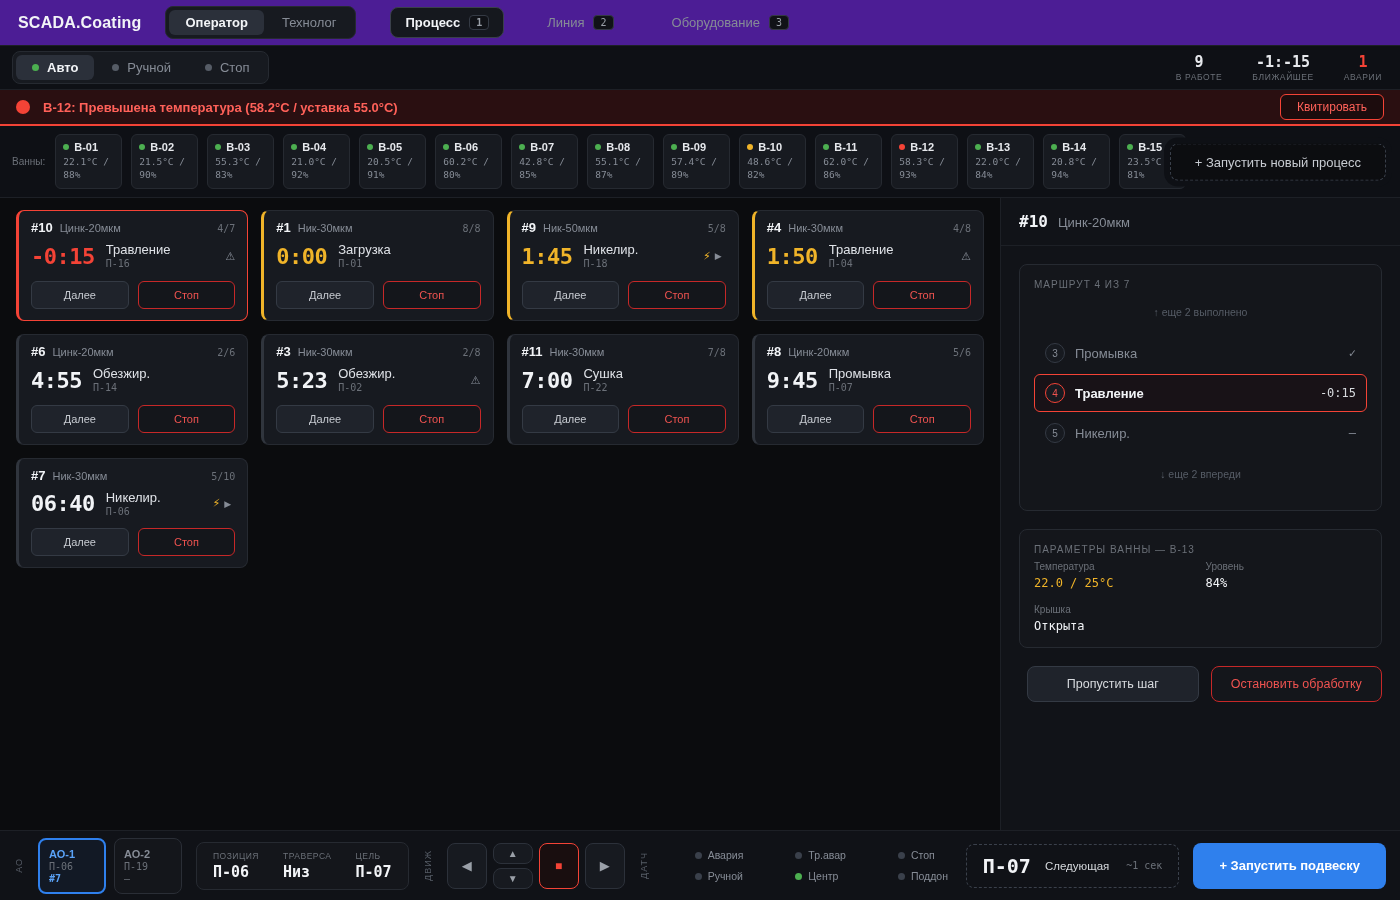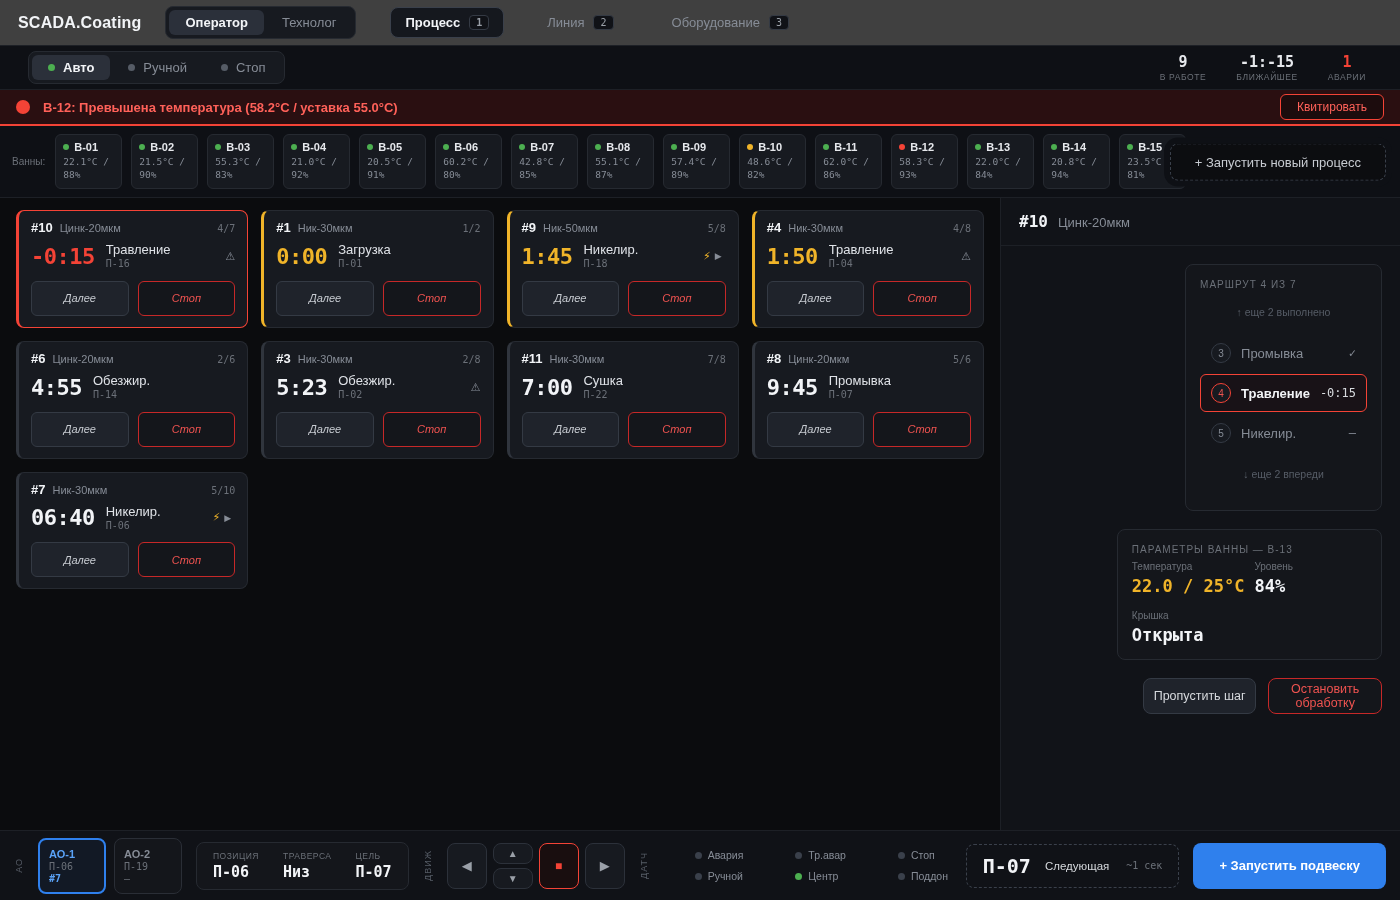--- a/index.html
+++ b/index.html
@@ -7,35 +7,35 @@
   body {
     background:#0c0d10; color:#e6e8ec;
     font-family:"Liberation Sans","DejaVu Sans",sans-serif;
     font-size:13px; display:flex; flex-direction:column;
   }
   button { font:inherit; background:none; border:0; color:inherit; }
   [data-interactable="true"] { cursor:pointer; }
 
   
   .topbar { height:46px; flex:0 0 auto; display:flex; align-items:center; gap:24px;
-    padding:0 18px; background:#404040; border-bottom:1px solid #1d2026; }
+    padding:0 18px; background:#4c1d95; border-bottom:1px solid #1d2026; }
   .logo { font-size:16px; font-weight:bold; color:#f2f4f7; letter-spacing:0.2px; }
   .seg-group { display:flex; background:#171a20; border:1px solid #262a31; border-radius:8px; padding:3px; gap:2px; }
   .seg { padding:5px 16px; border-radius:6px; color:#868c96; font-size:13px; display:flex; align-items:center; }
   .seg[data-active="true"] { background:#2b303a; color:#f2f4f7; font-weight:bold; }
   .tabs { display:flex; gap:28px; margin-left:10px; align-items:center; }
   .tab { display:flex; align-items:center; gap:9px; padding:7px 14px; border-radius:8px;
     border:1px solid transparent; color:#868c96; }
   .tab[data-active="true"] { border-color:#3a404b; background:#15181e; color:#f2f4f7; font-weight:bold; }
   .tab-badge { font-size:10px; padding:1px 6px; border:1px solid #343a44; border-radius:4px;
     background:#101217; color:#9aa0a8; font-family:"DejaVu Sans Mono",monospace; }
 
   
   .modebar { height:44px; flex:0 0 auto; display:flex; align-items:center;
-    padding:0 28px; background:#0e1015; border-bottom:1px solid #1d2026; }
+    padding:0 12px; background:#0e1015; border-bottom:1px solid #1d2026; }
   .mode .dot { width:7px; height:7px; border-radius:50%; background:#565c66; margin-right:8px; flex:0 0 auto; }
   .mode[data-active="true"] .dot { background:var(--ok-green,#4caf50); }
   .stats { margin-left:auto; display:flex; gap:30px; padding-right:6px; }
   .stat { text-align:center; }
   .stat-value { font-family:"DejaVu Sans Mono",monospace; font-weight:bold; font-size:15px; color:#e6e8ec; }
   .stat[data-color="alarm"] .stat-value { color:var(--alarm-red,#f44336); }
   .stat-label { font-size:8.5px; color:#6b7078; letter-spacing:0.6px; margin-top:1px; }
 
   
   .alertbar { height:36px; flex:0 0 auto; background:#2a0f11; border-bottom:2px solid var(--alarm-red,#f44336);
@@ -80,48 +80,48 @@
   .proc-card[data-state="warning"] .pc-time { color:var(--warn-yellow,#f0b429); }
   .proc-card[data-state="alarm"] .pc-time { color:var(--alarm-red,#f44336); }
   .pc-step-wrap { display:flex; flex-direction:column; line-height:1.25; }
   .pc-step { font-size:13px; color:#dfe2e7; }
   .pc-pos { font-size:10px; color:#6b7078; font-family:"DejaVu Sans Mono",monospace; }
   .pc-icons { margin-left:auto; display:flex; align-items:center; gap:4px; font-size:11px; }
   .pc-bolt { color:var(--warn-yellow,#f0b429); }
   .pc-play { color:#868c96; font-size:9px; }
   .pc-warn { color:#868c96; }
   .pc-actions { display:flex; gap:9px; }
-  .pc-btn { flex:1; height:35px; border-radius:6px; font-size:11px;
-    display:flex; align-items:center; justify-content:center;font-style:italic; }
+  .pc-btn { flex:1; height:28px; border-radius:6px; font-size:11px;
+    display:flex; align-items:center; justify-content:center; }
   .pc-btn.next { background:#1f232b; border:1px solid #343a44; color:#c7cbd1; }
   .pc-btn.stop { background:#14161b; border:1px solid #c62828; color:#ef5350; }
 
   
   .sidepanel { width:400px; flex:0 0 auto; background:#111318; border-left:1px solid #1d2026;
     display:flex; flex-direction:column; }
   .panel-head { padding:14px 18px; border-bottom:1px solid #1d2026; display:flex; align-items:baseline; gap:10px; }
   .panel-id { font-family:"DejaVu Sans Mono",monospace; font-weight:bold; font-size:16px; color:#f2f4f7; }
   .panel-type { color:#868c96; font-size:13px; }
-  .panel-body { padding:18px; display:flex; flex-direction:column; gap:18px;align-items:flex-end; }
+  .panel-body { padding:18px; display:flex; flex-direction:column; gap:18px; }
   .pbox { border:1px solid #262a31; border-radius:8px; padding:14px; background:#14161b; }
   .pbox-title { font-size:10px; color:#6b7078; letter-spacing:1px; margin-bottom:6px; }
   .route-note { text-align:center; font-size:10.5px; color:#565c66; margin:16px 0; }
   .route-step { display:flex; align-items:center; gap:10px; padding:8px 10px; margin:2px 0;
     border-radius:6px; border:1px solid transparent; }
   .route-step[data-state="active"] { border-color:var(--alarm-red,#f44336); background:#181217; }
   .step-num { width:20px; height:20px; border-radius:50%; border:1px solid #343a44; background:#171a20;
     color:#868c96; font-size:10px; display:flex; align-items:center; justify-content:center; flex:0 0 auto; }
   .route-step[data-state="active"] .step-num { border-color:var(--alarm-red,#f44336); color:#ef5350; }
   .step-name { font-size:13px; color:#868c96; }
   .route-step[data-state="active"] .step-name { color:#f2f4f7; font-weight:bold; }
   .step-status { margin-left:auto; color:#868c96; font-family:"DejaVu Sans Mono",monospace; font-size:12px; }
   .route-step[data-state="active"] .step-status { color:#d7dade; }
   .params-grid { display:grid; grid-template-columns:1fr 1fr; gap:14px 10px; margin-top:6px; }
   .param-label { font-size:10px; color:#6b7078; margin-bottom:4px; }
-  .param-value { font-family:"DejaVu Sans Mono",monospace; font-weight:bold; font-size:17px; color:#f2f4f7; }
+  .param-value { font-family:"DejaVu Sans Mono",monospace; font-weight:normal; font-size:12px; color:#f2f4f7; }
   .param-value[data-kind="temp"] { color:var(--warn-yellow,#f0b429); }
   .panel-actions { display:flex; gap:12px;padding-left:8px; }
   .panel-btn { flex:1; height:36px; border-radius:8px; font-size:12.5px;
     display:flex; align-items:center; justify-content:center; }
   .panel-btn.skip { background:#1f232b; border:1px solid #343a44; color:#d7dade; }
   .panel-btn.stopall { background:#14161b; border:1px solid #c62828; color:#ef5350; }
 
   
   .bottombar { height:70px; flex:0 0 auto; background:#101217; border-top:1px solid #1d2026;
     display:flex; align-items:center; gap:14px; padding:0 14px; }
@@ -386,21 +386,21 @@
           <div class="pc-actions" data-interactable="false">
             <button class="pc-btn next" data-interactable="true">Далее</button>
             <button class="pc-btn stop" data-interactable="true">Стоп</button>
           </div>
         </div>
 
         <div class="proc-card" data-interactable="true" data-state="warning">
           <div class="pc-head" data-interactable="false">
             <span class="pc-id" data-interactable="false">#1</span>
             <span class="pc-type" data-interactable="false">Ник-30мкм</span>
-            <span class="pc-progress" data-interactable="false">1/2</span>
+            <span class="pc-progress" data-interactable="false">8/8</span>
           </div>
           <div class="pc-mid" data-interactable="false">
             <span class="pc-time" data-interactable="false">0:00</span>
             <span class="pc-step-wrap" data-interactable="false">
               <span class="pc-step" data-interactable="false">Загрузка</span>
               <span class="pc-pos" data-interactable="false">П-01</span>
             </span>
             <span class="pc-icons" data-interactable="false">
               <span class="pc-bolt" data-interactable="false"></span>
               <span class="pc-play" data-interactable="false"></span>

